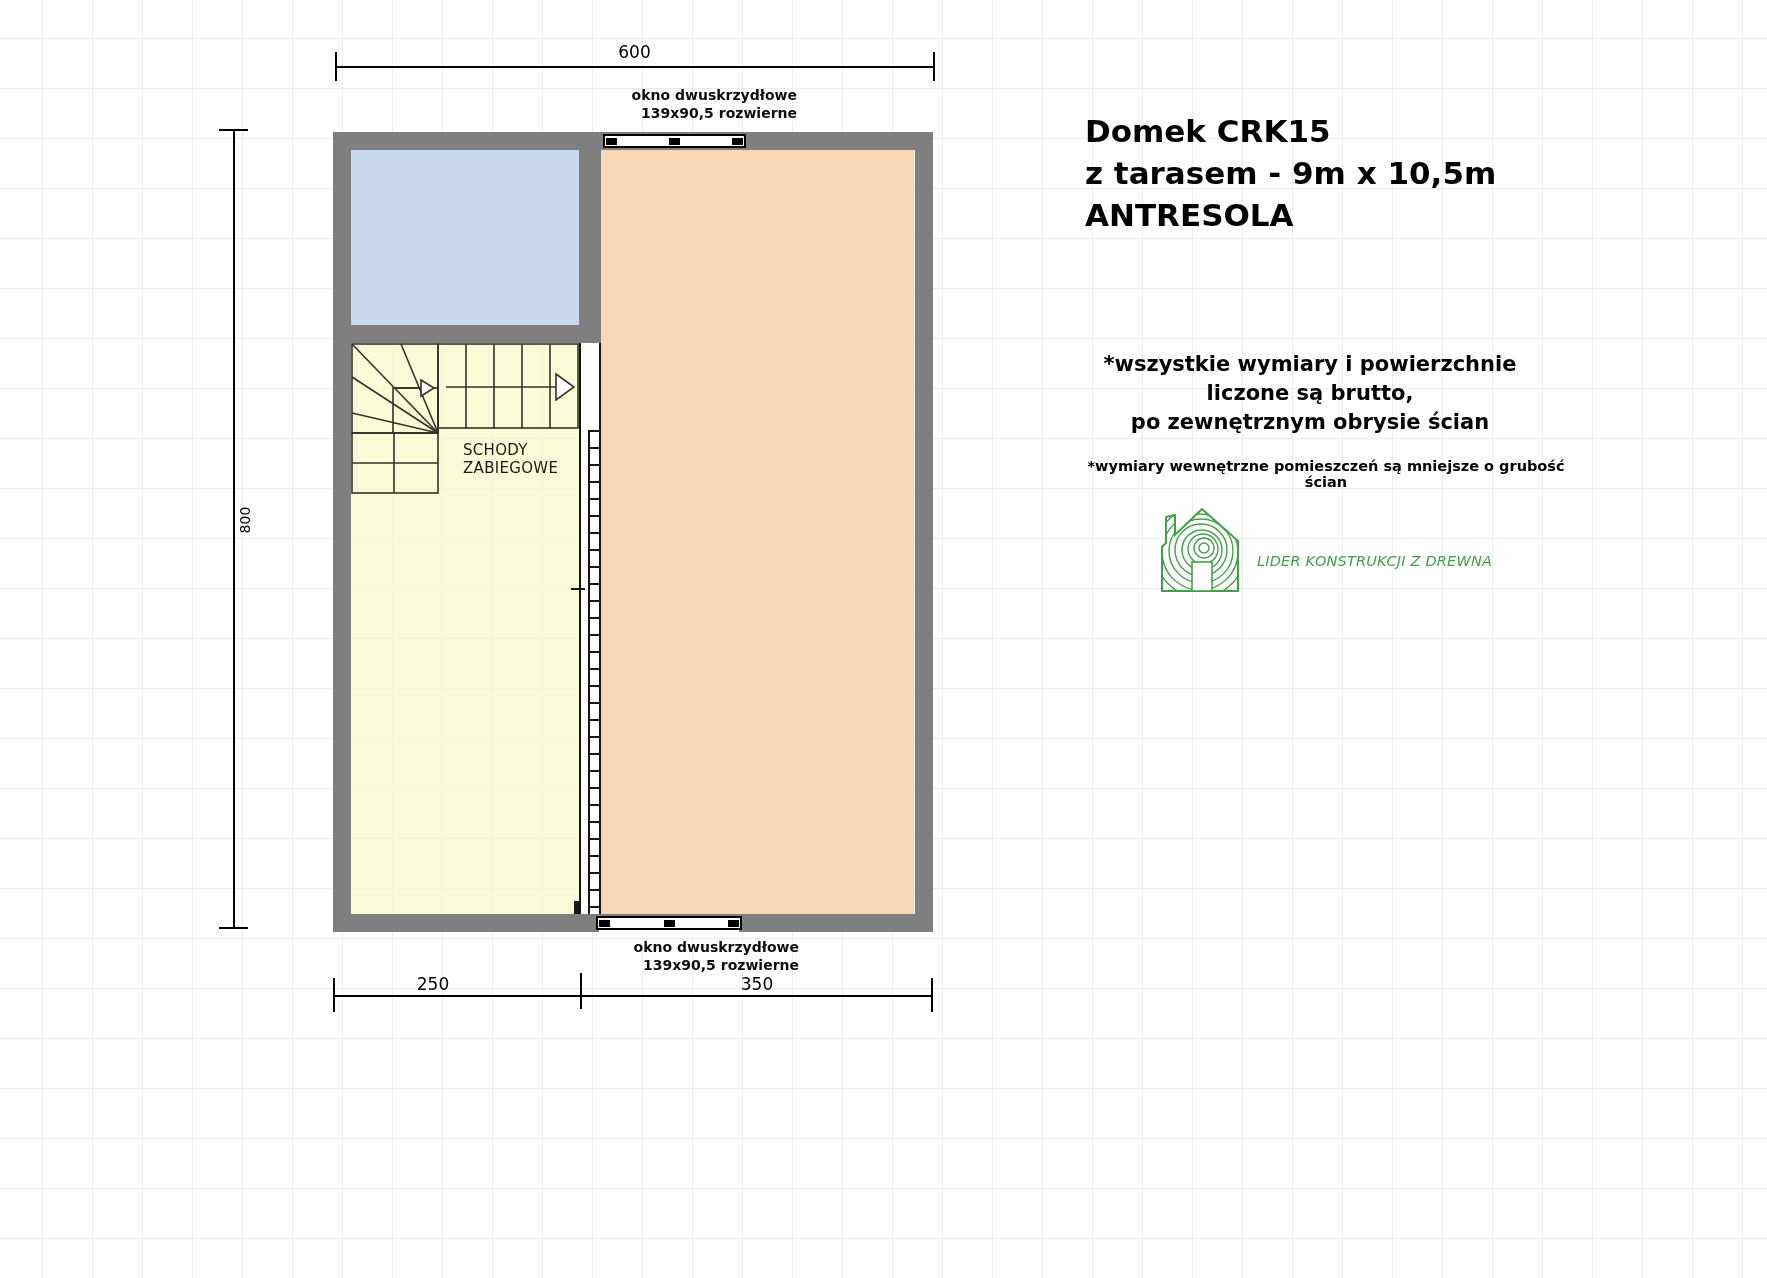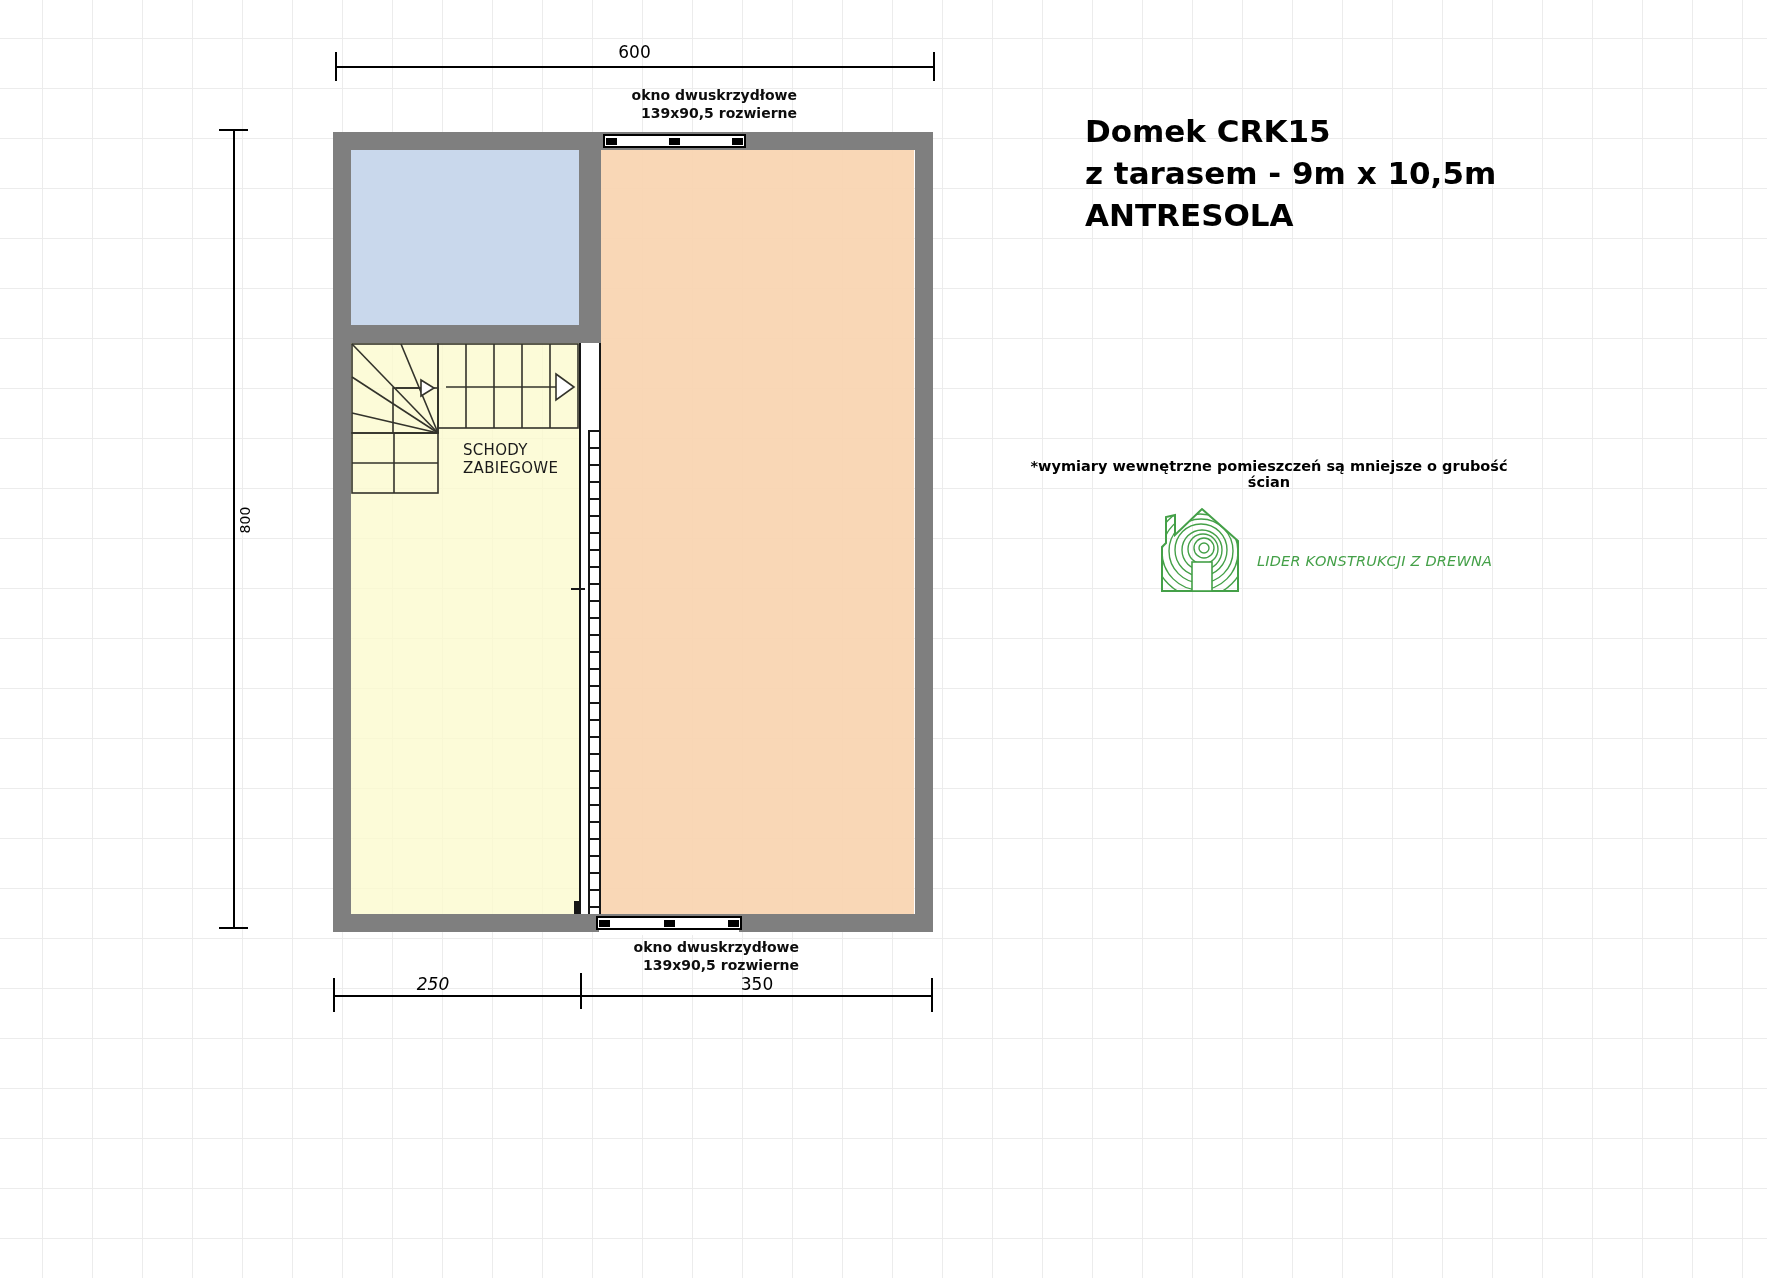--- a/index.html
+++ b/index.html
@@ -59,21 +59,21 @@
 
   
   .win-label{width:260px;text-align:right;font-weight:bold;font-size:14px;
     line-height:18px;color:#0d0d0d;}
 
   
   .title-block{left:1085px;top:110px;width:450px;text-align:left;font-weight:bold;
     font-size:31px;line-height:42px;color:#000;}
   .notes-block{left:1085px;top:350px;width:450px;text-align:center;font-weight:bold;
     font-size:21px;line-height:29px;color:#000;}
-  .small-note{left:1019px;top:458px;width:500px;text-align:center;font-weight:bold;
+  .small-note{left:1076px;top:458px;width:500px;text-align:center;font-weight:bold;
     font-size:14.5px;color:#000;}
 
   
   .logo-house{left:1155px;top:506px;}
   .logo-house .outline{stroke:var(--green-light);stroke-width:2;fill:none;}
   .logo-house .ring{stroke:var(--green-light);stroke-width:1.4;fill:none;}
   .logo-house .door{fill:#fff;stroke:var(--green-light);stroke-width:1.6;}
   .logo-name{left:1256px;top:517px;width:300px;font-weight:bold;font-size:30px;
     letter-spacing:.2px;color:var(--green-dark);white-space:nowrap;}
   .logo-tagline{left:1257px;top:553px;width:300px;font-size:14.5px;letter-spacing:.2px;
@@ -147,38 +147,43 @@
 
   <div class="abs dimline-v" style="left:233px;top:129px;height:800px;"></div>
   <div class="abs tick-h" style="left:219px;top:129px;width:29px;"></div>
   <div class="abs tick-h" style="left:219px;top:927px;width:29px;"></div>
   <div class="abs dim-label" style="left:223px;top:512px;width:44px;transform:rotate(-90deg);font-size:14px;">800</div>
 
   <div class="abs dimline-h" style="left:333px;top:995px;width:600px;"></div>
   <div class="abs tick-v" style="left:333px;top:978px;height:34px;"></div>
   <div class="abs tick-v" style="left:580px;top:973px;height:36px;"></div>
   <div class="abs tick-v" style="left:931px;top:978px;height:34px;"></div>
-  <div class="abs dim-label" style="left:333px;top:974px;width:200px;font-style:italic;">250</div>
+  <div class="abs dim-label" style="left:333px;top:974px;width:200px;">250</div>
   <div class="abs dim-label" style="left:581px;top:974px;width:352px;">350</div>
 
   <div class="abs win-label" style="left:537px;top:86px;">
     <div>okno dwuskrzydłowe</div>
     <div>139x90,5 rozwierne</div>
   </div>
   <div class="abs win-label" style="left:539px;top:938px;">
     <div>okno dwuskrzydłowe</div>
     <div>139x90,5 rozwierne</div>
   </div>
 
   <div class="abs title-block">
     <div>Domek CRK15</div>
     <div>z tarasem -  9m x 10,5m</div>
     <div>ANTRESOLA</div>
   </div>
 
+  <div class="abs notes-block">
+    <div>*wszystkie wymiary i powierzchnie</div>
+    <div>liczone są brutto,</div>
+    <div>po zewnętrznym obrysie ścian</div>
+  </div>
 
   <div class="abs small-note">*wymiary wewnętrzne pomieszczeń są mniejsze o grubość ścian</div>
 
   <svg class="abs logo-house" width="90" height="88" viewBox="0 0 90 88">
     <defs>
       <clipPath id="houseclip">
         <path d="M7 85 L7 41 L11 37 L11 11 L20 9 L20 29 L47 3 L83 35 L83 85 Z"></path>
       </clipPath>
     </defs>
     <g clip-path="url(#houseclip)">

